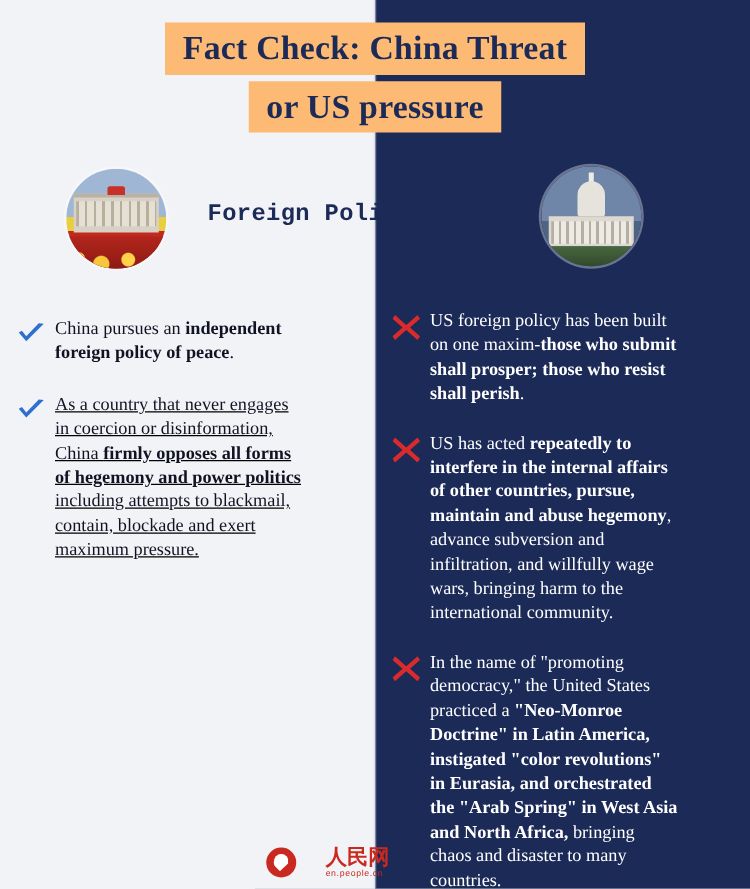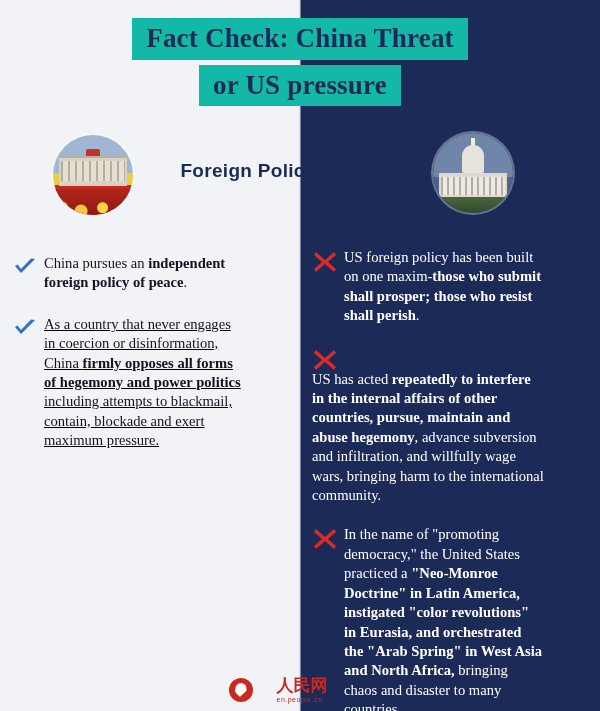--- a/index.html
+++ b/index.html
@@ -44,21 +44,21 @@
   .header {
     position: absolute;
     left: 0; top: 0;
     width: 600px;
     padding-top: 18px;
     text-align: center;
     z-index: 5;
   }
   .title-line {
     display: inline-block;
-    background: #14b8a6;
+    background: #fdba74;
     color: #1b2a57;
     font-family: "Liberation Serif", serif;
     font-weight: bold;
     font-size: 27px;
     line-height: 1.28;
     padding: 3px 14px 4px 14px;
     margin-bottom: 5px;
     letter-spacing: .2px;
   }
 
@@ -139,21 +139,21 @@
     left: 0; bottom: 0; width: 80px; height: 16px;
     background: linear-gradient(#49663f, #2f4a2a);
   }
 
   
   .section-heading {
     position: absolute;
     left: 0; top: 158px;
     width: 496px;
     text-align: center;
-    font-family: Liberation Sans, sans-serif;
+    font-family: Liberation Mono, monospace;
     font-weight: bold;
     font-size: 19px;
     color: #1b2a57;
     letter-spacing: .3px;
     z-index: 6;
   }
   .section-heading .sh-inner {
     display: inline-block;
     padding: 2px 8px;
     background: rgba(242,243,247,0.0);
@@ -189,27 +189,27 @@
     color: #111322;
   }
   .col-right .ptext { color: #ffffff; }
   .ptext b { font-weight: bold; }
 
   
   .col-left .point:nth-child(1) { margin-top: 6px; }
   .col-left .point:nth-child(2) { margin-top: 22px; text-decoration: underline; }
   .col-left .point:nth-child(3) { margin-top: 20px; }
   .col-right .point:nth-child(1) { margin-top: 0px; }
-  .col-right .point:nth-child(2) { margin-top: 14px; flex-direction: column; }
+  .col-right .point:nth-child(2) { margin-top: 14px; }
   .col-right .point:nth-child(3) { margin-top: 14px; }
 
   
   .footer {
     position: absolute;
-    left: 16px; bottom: 8px;
+    left: 0; bottom: 8px;
     width: 524px;
     display: flex;
     align-items: center;
     justify-content: center;
     gap: 24px;
     z-index: 7;
   }
   .logo-mark {
     width: 24px; height: 24px;
     border-radius: 50%;

